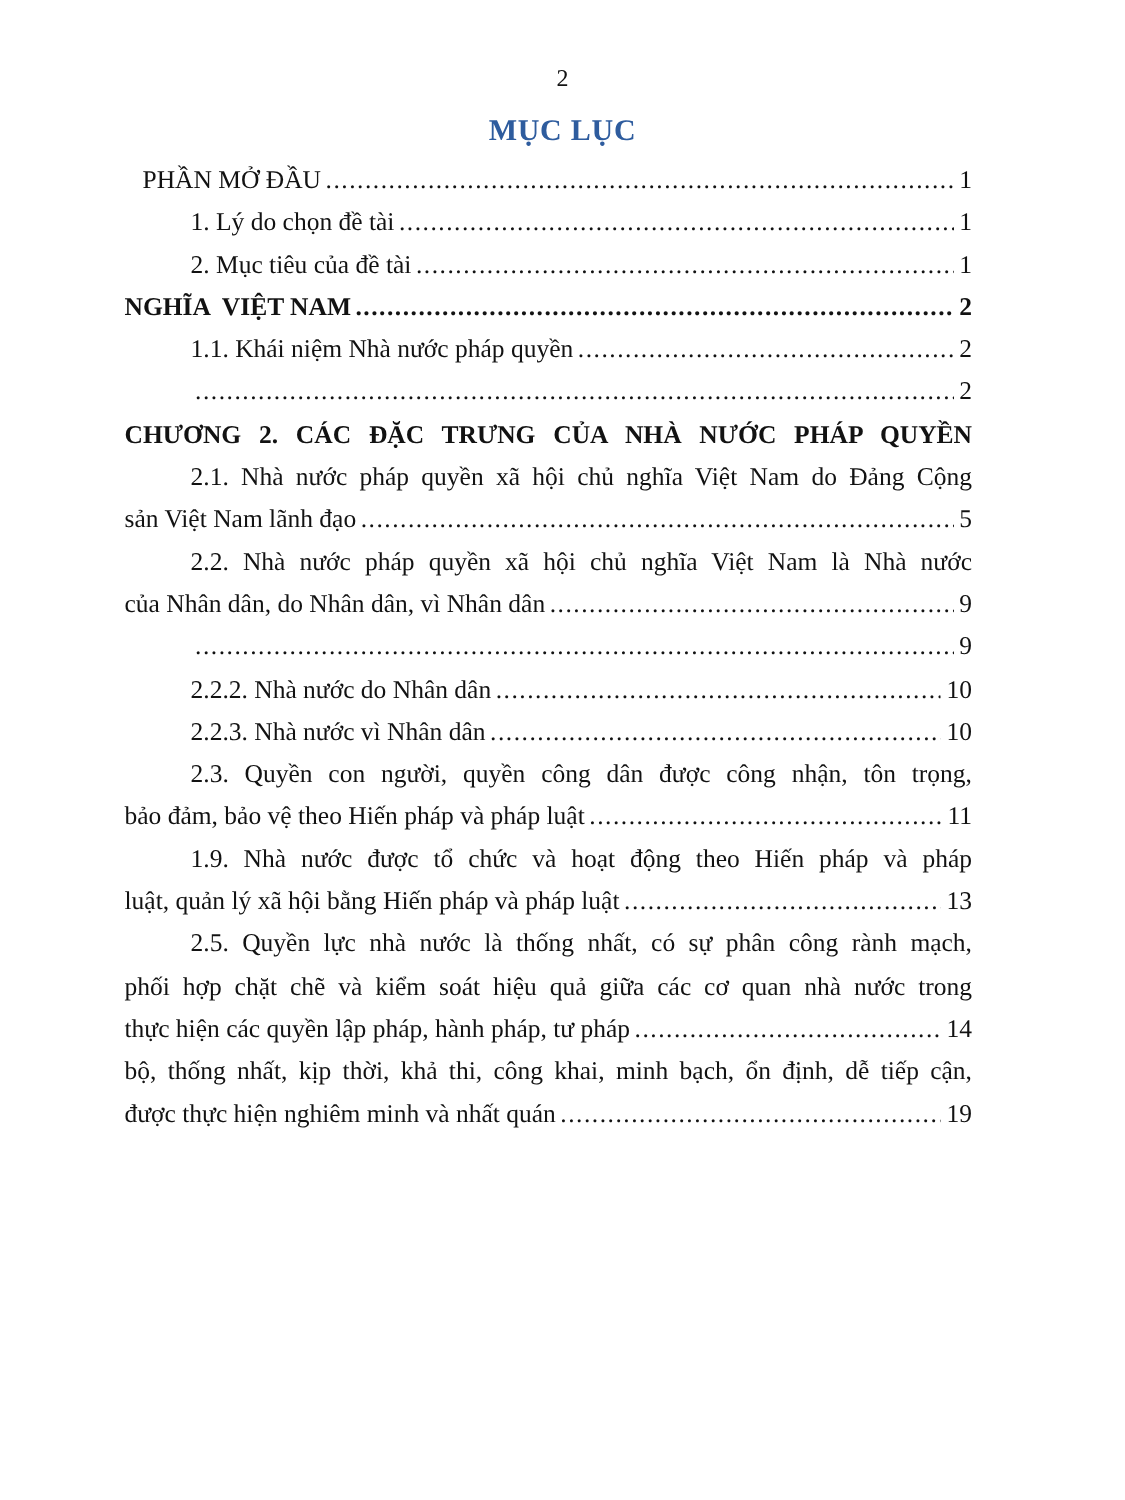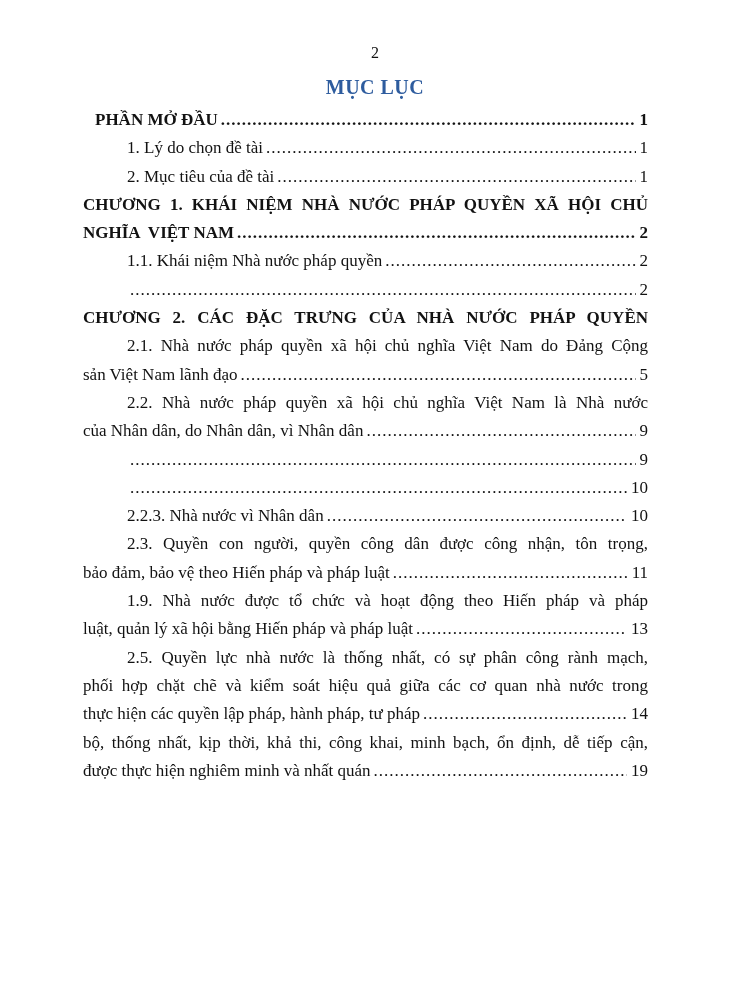--- a/index.html
+++ b/index.html
@@ -47,21 +47,21 @@
   }
   .toc-line .pg { flex:0 0 auto; }
   
   .toc-line.justify {
     display:block;
     text-align:justify;
     text-align-last:justify;
   }
   .toc-line.justify .txt { white-space:normal; }
   
-  .toc-line.intro   { font-weight:bold; padding-left:12px; }
+  .toc-line.intro   { font-weight:normal; padding-left:12px; }
   .toc-line.chapter { font-weight:bold; }
   .toc-line.section { padding-left:44px; }
   .toc-line.cont    { padding-left:0; }
 </style>
 </head>
 <body>
 
 <div class="page">
   <div class="pageno">2</div>
   <div class="title" style="color: rgb(46, 92, 158);">MỤC LỤC</div>
@@ -73,25 +73,20 @@
   </div>
       <div class="toc-line section">
     <span class="txt">1. Lý do chọn đề tài</span>
     <span class="dots"></span>
     <span class="pg">1</span>
   </div>
       <div class="toc-line section">
     <span class="txt">2. Mục tiêu của đề tài</span>
     <span class="dots"></span>
     <span class="pg">1</span>
-  </div>
-      <div class="toc-line chapter justify">
-    <span class="txt">CHƯƠNG 1.  KHÁI NIỆM NHÀ NƯỚC PHÁP QUYỀN XÃ HỘI CHỦ</span>
-    
-    
   </div>
       <div class="toc-line chapter">
     <span class="txt">NGHĨA  VIỆT NAM</span>
     <span class="dots"></span>
     <span class="pg">2</span>
   </div>
       <div class="toc-line section">
     <span class="txt">1.1. Khái niệm Nhà nước pháp quyền</span>
     <span class="dots"></span>
     <span class="pg">2</span>
@@ -123,20 +118,21 @@
       <div class="toc-line cont">
     <span class="txt">của Nhân dân, do Nhân dân, vì Nhân dân</span>
     <span class="dots"></span>
     <span class="pg">9</span>
   </div>
       <div class="toc-line section">
     <span class="dots"></span>
     <span class="pg">9</span>
   </div>
       <div class="toc-line section">
+    <span class="txt">2.2.2. Nhà nước do Nhân dân</span>
     <span class="dots"></span>
     <span class="pg">10</span>
   </div>
       <div class="toc-line section">
     <span class="txt">2.2.3. Nhà nước vì Nhân dân</span>
     <span class="dots"></span>
     <span class="pg">10</span>
   </div>
       <div class="toc-line section justify">
     <span class="txt">2.3. Quyền con người, quyền công dân được công nhận, tôn trọng,</span>

